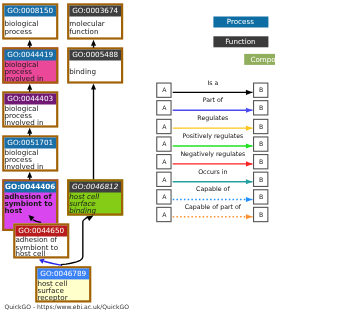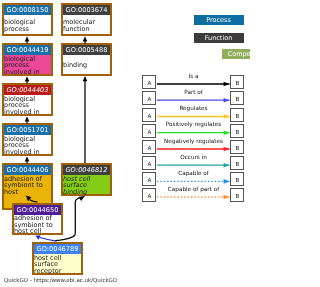--- a/index.html
+++ b/index.html
@@ -42,53 +42,53 @@
           <span>involved in</span>
         </div>
       </div>
       <div class="node" style="left: 61px; top: 43px; width: 51px; height: 33px; background: rgb(255, 255, 255);">
         <div class="hdr" style="background: rgb(63, 63, 63);">GO:0005488</div>
         <div class="body">
           <span>binding</span>
         </div>
       </div>
       <div class="node" style="left: 2px; top: 83px; width: 51px; height: 33px; background: rgb(255, 255, 255);">
-        <div class="hdr" style="background: #b91c1c; font-style: italic;">GO:0044403</div>
+        <div class="hdr" style="background: #701a75;">GO:0044403</div>
         <div class="body">
           <span>biological</span>
           <span>process</span>
           <span>involved in</span>
         </div>
       </div>
       <div class="node" style="left: 2px; top: 123px; width: 51px; height: 33px; background: rgb(255, 255, 255);">
         <div class="hdr" style="background: rgb(26, 111, 168);">GO:0051701</div>
         <div class="body">
           <span>biological</span>
           <span>process</span>
           <span>involved in</span>
         </div>
       </div>
-      <div class="node" style="left: 2px; top: 163px; width: 51px; height: 47px; background: #eab308;">
+      <div class="node" style="left: 2px; top: 163px; width: 51px; height: 47px; background: #d946ef; font-weight: bold;">
         <div class="hdr" style="background: rgb(26, 111, 168);">GO:0044406</div>
         <div class="body">
           <span>adhesion of</span>
           <span>symbiont to</span>
           <span>host</span>
         </div>
       </div>
       <div class="node" style="left: 61px; top: 163px; width: 51px; height: 33px; background: #84cc16; font-style: italic;">
         <div class="hdr" style="background: rgb(63, 63, 63);">GO:0046812</div>
         <div class="body">
           <span>host cell</span>
           <span>surface</span>
           <span>binding</span>
         </div>
       </div>
       <div class="node" style="left: 12px; top: 202.5px; width: 51px; height: 32px; background: rgb(255, 255, 255);">
-        <div class="hdr" style="background: #4c1d95;">GO:0044650</div>
+        <div class="hdr" style="background: #b91c1c;">GO:0044650</div>
         <div class="body">
           <span>adhesion of</span>
           <span>symbiont to</span>
           <span>host cell</span>
         </div>
       </div>
       <div class="node" style="left: 32px; top: 242px; width: 51px; height: 33px; background: rgb(255, 255, 204);">
         <div class="hdr" style="background: #3b82f6;">GO:0046789</div>
         <div class="body">
           <span>host cell</span>

